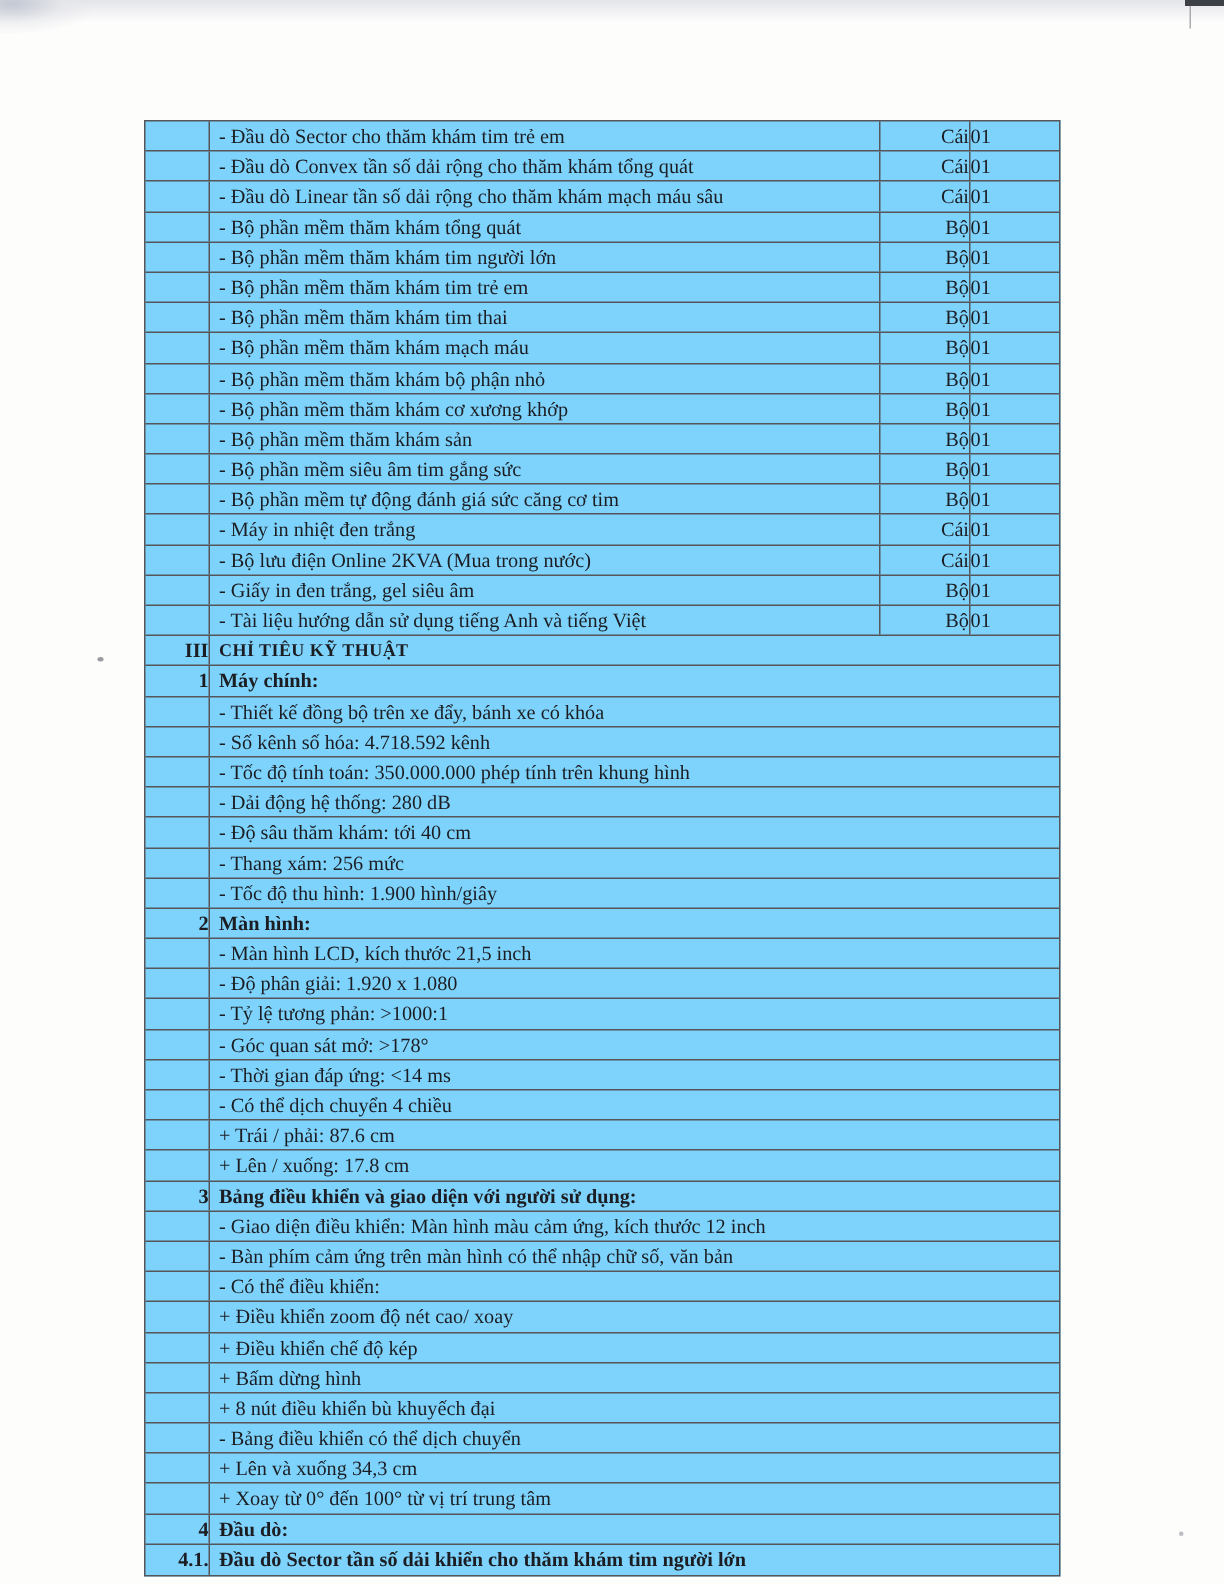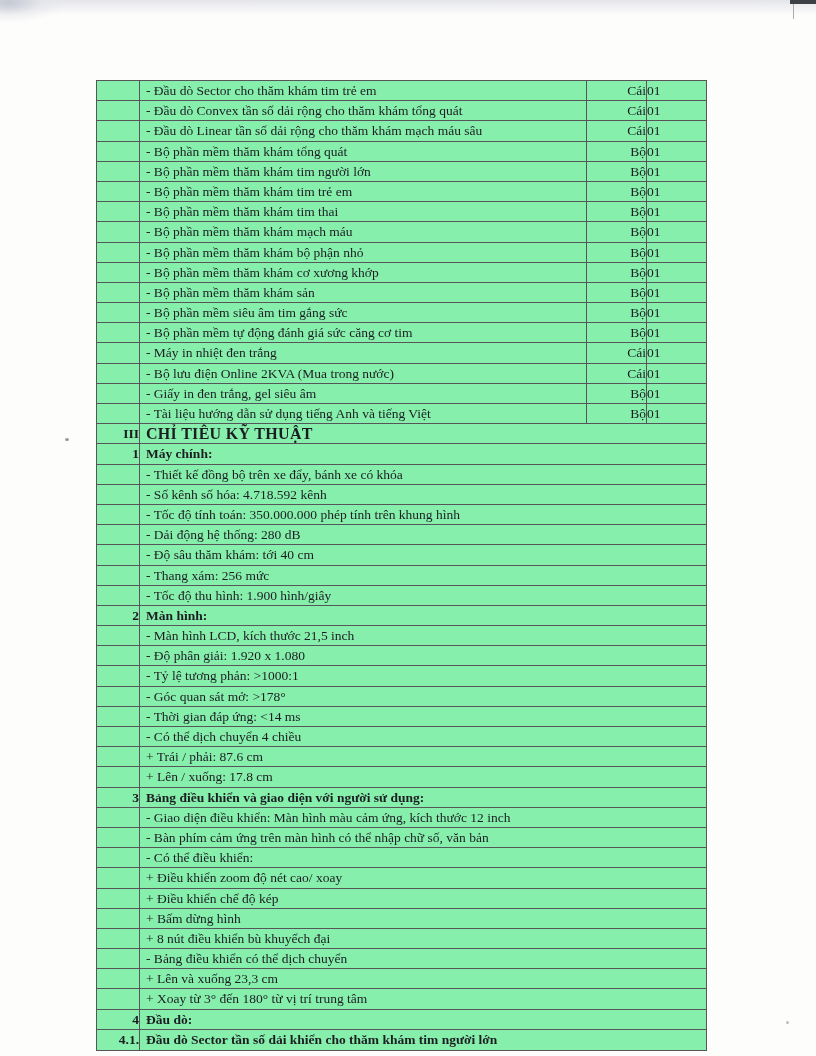--- a/index.html
+++ b/index.html
@@ -26,41 +26,41 @@
   }
   .speck { position:absolute; border-radius:50%; }
   .s1 { left:65px; top:438px; width:4px; height:3px; background:#9a9aa0; }
   .s2 { left:786px; top:1021px; width:3px; height:3px; background:#bcbcc2; }
 
   
   .spec-table {
     position:absolute; left:96px; top:80px; width:611px;
     border:1px solid var(--line, #4f4f54);
     box-sizing:border-box;
-    background:#86efac;
+    background:#7dd3fc;
   }
   .row {
     display:flex; height:20.2px;
     border-bottom:1px solid var(--line, #55555a);
     box-sizing:border-box;
   }
   .row:last-child { border-bottom:none; }
   .cell {
     box-sizing:border-box;
     font-size:13.5px; line-height:19.5px;
     color:var(--ink, #1c1d22);
     white-space:nowrap; overflow:hidden;
   }
   .num { width:42px; text-align:right; font-weight:bold; flex:0 0 42px; }
   .desc { width:447px; flex:0 0 447px; border-left:1px solid var(--line, #55555a); padding:0 4px 0 6px; }
   .desc.span { width:auto; flex:1 1 auto; }
   .unit { width:60px; flex:0 0 60px; border-left:1px solid var(--line, #55555a); text-align:right; }
   .qty  { flex:1 1 auto; border-left:1px solid var(--line, #55555a); text-align:left; }
   .bold .desc { font-weight:bold; }
-  .hdr .desc { font-size:16px; letter-spacing:0.3px; }
+  .hdr .desc { font-size:12px; letter-spacing:0.3px; }
 </style>
 </head>
 <body>
 
 <div class="page">
   <div class="scan-top-band"></div>
   <div class="corner-smudge"></div>
   <div class="tr-mark"></div>
   <div class="tr-line"></div>
   <div class="squiggle">∻</div>
@@ -274,25 +274,25 @@
         <div class="row">
           <div class="cell num"></div>
           <div class="cell desc span">+ 8 nút điều khiển bù khuyếch đại</div>
         </div>
         <div class="row">
           <div class="cell num"></div>
           <div class="cell desc span">- Bảng điều khiển có thể dịch chuyển</div>
         </div>
         <div class="row">
           <div class="cell num"></div>
-          <div class="cell desc span">+ Lên và xuống 23,3 cm</div>
-        </div>
-        <div class="row">
-          <div class="cell num"></div>
-          <div class="cell desc span">+ Xoay từ 3° đến 180° từ vị trí trung tâm</div>
+          <div class="cell desc span">+ Lên và xuống 34,3 cm</div>
+        </div>
+        <div class="row">
+          <div class="cell num"></div>
+          <div class="cell desc span">+ Xoay từ 0° đến 100° từ vị trí trung tâm</div>
         </div>
         <div class="row bold">
           <div class="cell num">4</div>
           <div class="cell desc span">Đầu dò:</div>
         </div>
         <div class="row bold">
           <div class="cell num">4.1.</div>
           <div class="cell desc span">Đầu dò Sector tần số dải khiển cho thăm khám tim người lớn</div>
         </div>
       </div>

